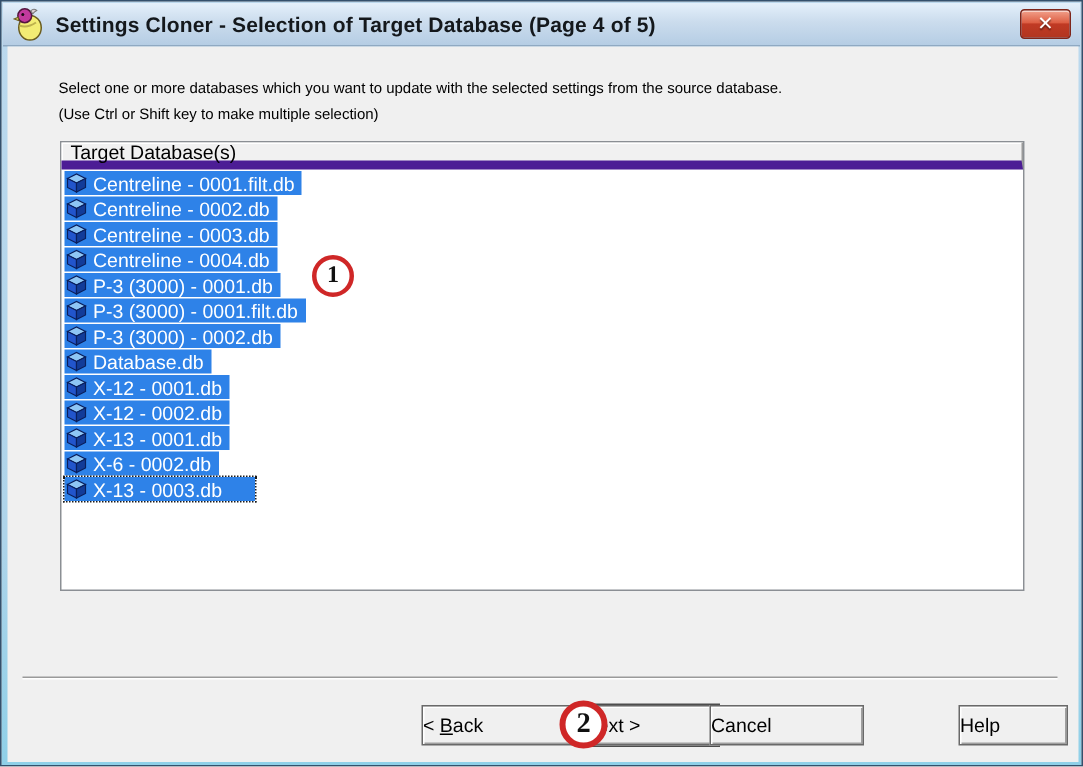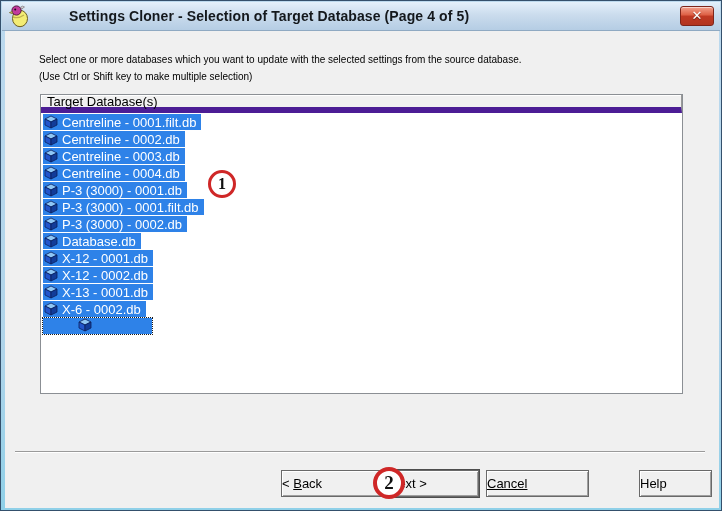--- a/index.html
+++ b/index.html
@@ -17,21 +17,20 @@
   .titlebar {
     position:absolute; left:1px; top:1px; right:1px; height:29px;
     background:linear-gradient(180deg,#e4f0fb 0%,#cbdced 45%,#b5cde4 100%);
     border-bottom:1px solid #8fa9c2;
     display:flex; align-items:center; padding:0 6px;
   }
   .app-icon { width:24px; height:24px; margin-right:5px; flex:0 0 auto; }
   .title-text {
     font-size:14px; font-weight:600; color:#14181c; white-space:nowrap;
     letter-spacing:.1px;
-    margin-left:32px;
   }
   .close-btn {
     position:absolute; right:6px; top:4px; width:34px; height:20px;
     border:1px solid #7e251a; border-radius:3px;
     background:linear-gradient(180deg,#f2a18c 0%,#dd5f44 45%,#c03a24 50%,#b23520 100%);
     box-shadow:inset 0 1px 0 rgba(255,255,255,.55);
     color:#fff; font-size:13px; font-weight:bold; line-height:18px; text-align:center;
     cursor:default; text-shadow:0 1px 1px rgba(0,0,0,.45);
   }
 
@@ -59,42 +58,42 @@
     display:flex; align-items:center;
   }
   .rows { padding:1px 0 0 2px; }
   .row { height:17px; display:flex; }
   .sel {
     display:inline-flex; align-items:center; height:16px;
     background:var(--sel-color,#2e82e8); color:#fff;
     padding:0 5px 0 1px; font-size:13px; white-space:nowrap;
   }
   .cube { margin-right:4px; flex:0 0 auto; }
-  .row.focused .sel { outline:1px dotted #1a1a1a; outline-offset:0; padding-right:22px;flex-direction:column; }
+  .row.focused .sel { outline:1px dotted #1a1a1a; outline-offset:0; padding-right:22px; }
 
   
   .separator {
     position:absolute; left:10px; top:420px; width:690px; height:2px;
     border-top:1px solid #9a9a9a; border-bottom:1px solid #ffffff;
   }
 
   
   .btn {
     position:absolute; top:439px; height:27px;
     background:#f0f0f0;
     border:1px solid #696969;
     box-shadow:inset 1px 1px 0 #ffffff, inset -1px -1px 0 #9f9f9f;
     font-size:13px; color:#000; text-align:left; line-height:25px;
     font-family:"Liberation Sans","DejaVu Sans",sans-serif;
     cursor:default;
   }
   .btn u { text-decoration:underline; }
   .btn-back   { left:276px; width:107px; }
   .btn-next   { left:383px; width:91px; box-shadow:inset 1px 1px 0 #ffffff, inset -1px -1px 0 #9f9f9f, 0 0 0 1px #4d4d4d; }
-  .btn-cancel { left:481px; width:103px;text-decoration:underline; }
+  .btn-cancel { left:468px; width:103px; }
   .btn-help   { left:634px; width:73px; }
 
   
   .callout {
     position:absolute; border-radius:50%; background:#fff;
     border:3px solid #cf2727; color:#111;
     display:flex; align-items:center; justify-content:center;
     font-family:"Liberation Serif","DejaVu Serif",serif; font-weight:bold;
     z-index:9;
   }

